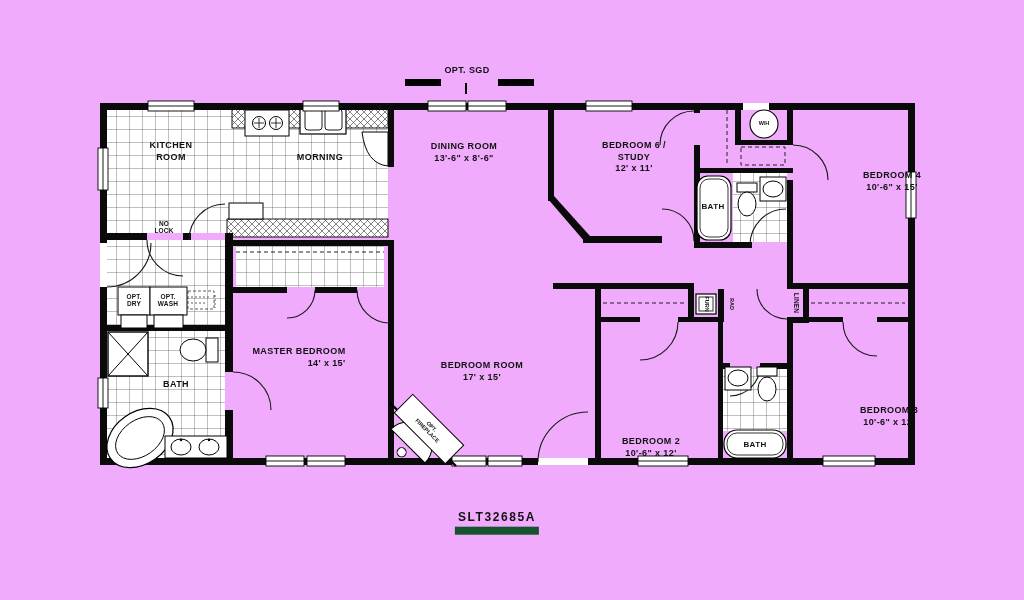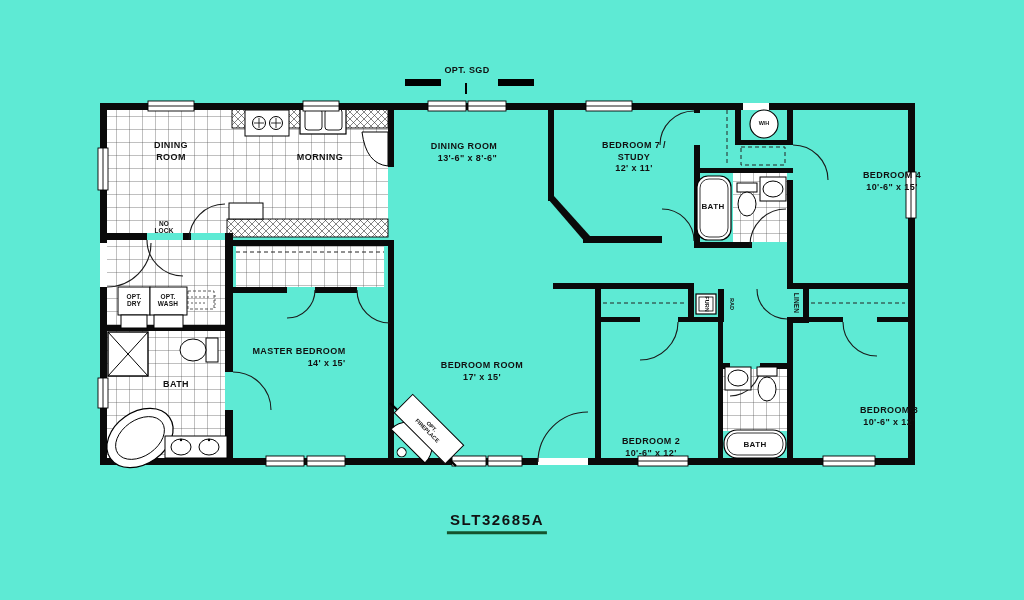--- a/index.html
+++ b/index.html
@@ -1,27 +1,27 @@
 <!DOCTYPE html>
 <html><head>
 <meta charset="utf-8">
 <style>
   html,body{margin:0;padding:0;background:#fff;}
-  #stage{position:relative;width:1024px;height:600px;background:#5eead4;overflow:hidden;
+  #stage{position:relative;width:1024px;height:600px;background:#f0abfc;overflow:hidden;
          font-family:"Liberation Sans",sans-serif;}
   #plan-svg{position:absolute;left:0;top:0;}
   .lbl{position:absolute;transform:translate(-50%,-50%);font-weight:bold;font-size:9px;
        color:#111;text-align:center;letter-spacing:.4px;line-height:1.3;white-space:nowrap;}
   .lbl .ln{display:block;}
   .sm{font-size:6.5px;letter-spacing:.2px;line-height:1.15;}
   .xs{font-size:5.5px;letter-spacing:0;line-height:1.05;}
   .b8{font-size:8px;}
   .rot90{transform:translate(-50%,-50%) rotate(90deg);}
   .rot45{transform:translate(-50%,-50%) rotate(45deg);}
-  .model{font-size:15px;letter-spacing:1.6px;border-bottom:3px solid #14532d;padding:0 3px 1px 3px;}
+  .model{font-size:12px;letter-spacing:1.6px;border-bottom:8px solid #14532d;padding:0 3px 1px 3px;}
 </style>
 </head>
 <body>
 
 <div id="stage">
 
 <svg id="plan-svg" width="1024" height="600" viewBox="0 0 1024 600">
   <defs>
     <pattern id="tile" width="13" height="13" patternUnits="userSpaceOnUse">
       <rect width="13" height="13" fill="#ffffff"></rect>
@@ -255,35 +255,35 @@
     <rect x="498" y="79" width="36" height="7"></rect>
     <rect x="465" y="83" width="2" height="11"></rect>
   </g>
 </svg>
 
 <div class="lbl" style="left:467px;top:71px;">
   <span class="ln">OPT. SGD</span>
 </div>
 
 <div class="lbl" style="left:171px;top:152px;">
-  <span class="ln">DINING</span>
+  <span class="ln">KITCHEN</span>
   <span class="ln">ROOM</span>
 </div>
 
 <div class="lbl" style="left:320px;top:158px;">
   <span class="ln">MORNING</span>
 </div>
 
-<div class="lbl" style="left:464px;top:153px;text-align:right;">
+<div class="lbl" style="left:464px;top:153px;">
   <span class="ln">DINING ROOM</span>
   <span class="ln">13'-6" x 8'-6"</span>
 </div>
 
 <div class="lbl" style="left:634px;top:158px;">
-  <span class="ln">BEDROOM 7 /</span>
+  <span class="ln">BEDROOM 6 /</span>
   <span class="ln">STUDY</span>
   <span class="ln">12' x 11'</span>
 </div>
 
 <div class="lbl" style="left:848px;top:182px;margin-left:44px;">
   <span class="ln">BEDROOM 4</span>
   <span class="ln">10'-6" x 15'</span>
 </div>
 
 <div class="lbl" style="left:299px;top:358px;text-align:right;">

